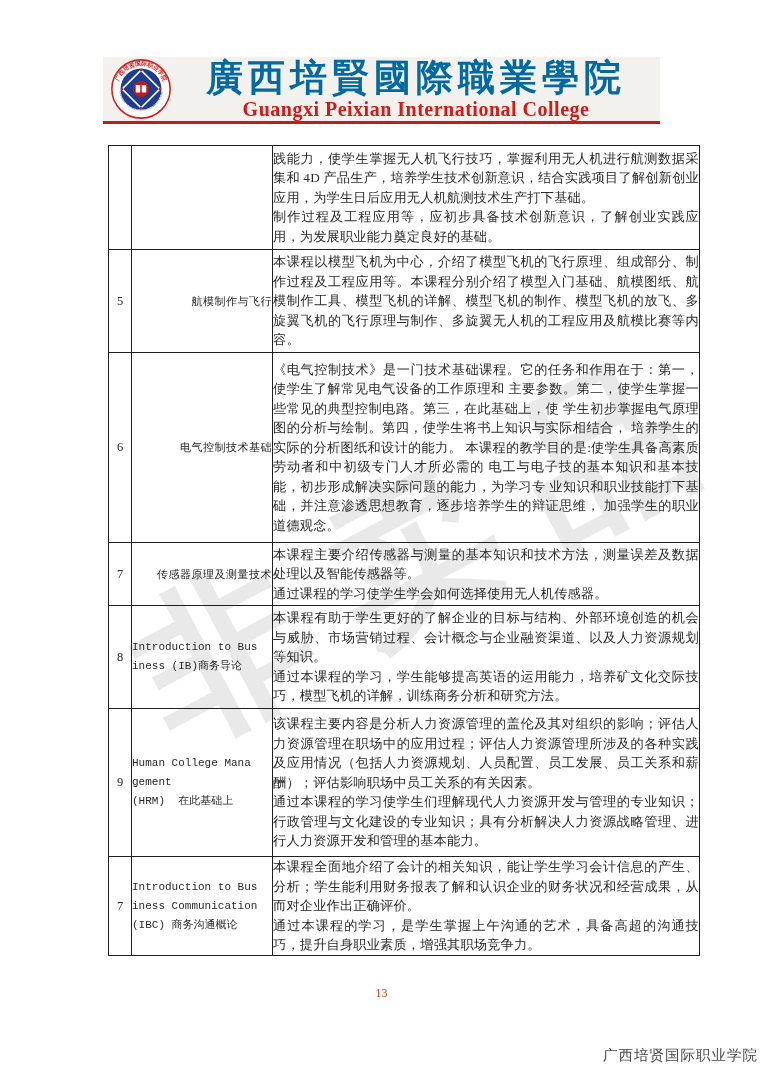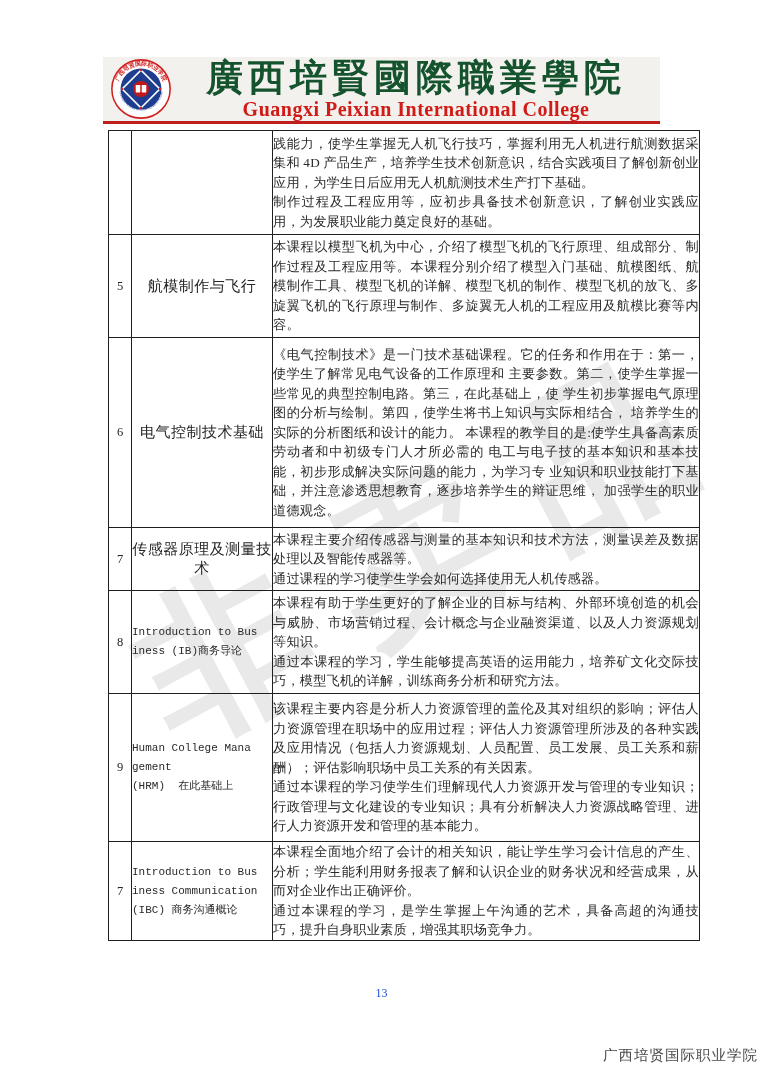--- a/index.html
+++ b/index.html
@@ -11,44 +11,44 @@
              font-size:168px;line-height:168px;letter-spacing:46px;white-space:nowrap;
              color:#cccccc;opacity:.42;font-weight:bold;
              transform:rotate(-28deg);transform-origin:0 50%;}
 
   
   .banner{position:absolute;left:103px;top:57px;width:557px;height:64px;z-index:1;
           background:#f2f1ee;border-bottom:3px solid #bf1e1e;
           display:flex;align-items:center;}
   .logo{width:62px;height:62px;margin-left:7px;flex:0 0 auto;}
   .titles{flex:1;text-align:center;line-height:1;}
-  .title-zh{font-size:37px;font-weight:bold;color:#14532d;letter-spacing:5px;
+  .title-zh{font-size:37px;font-weight:bold;color:#0369a1;letter-spacing:5px;
             font-family:"Liberation Serif",serif;}
   .title-en{margin-top:3px;font-size:20px;font-weight:bold;color:#d01b16;
             letter-spacing:.5px;font-family:"Liberation Serif",serif;}
 
   
-  .tablewrap{position:absolute;left:88px;top:130px;z-index:1;padding-left:20px;}
+  .tablewrap{position:absolute;left:88px;top:145px;z-index:1;padding-left:20px;}
   table.course{border-collapse:collapse;table-layout:fixed;width:588px;}
   table.course td{border:1.5px solid #1f1f1f;padding:0;vertical-align:middle;background:transparent;}
   td.c-num{width:22px;text-align:center;font-size:12.5px;}
   td.c-name{width:140px;}
   td.c-desc{width:426px;vertical-align:top;padding:3px 7px 2px 8px;}
   .r0{height:104px}.r1{height:103px}.r2{height:190px}.r3{height:63px}
   .r4{height:103px}.r5{height:148px}.r6{height:99px}
-  .name-center{text-align:center;font-size:15px;letter-spacing:.5px;}
+  .name-center{text-align:right;font-size:11px;letter-spacing:.5px;}
   .name-left{text-align:left;padding-left:8px;}
   .name-line{white-space:pre;font-family:Liberation Mono, monospace;
              font-size:11px;line-height:19px;color:#2a2a2a;}
   .desc-p{margin:0;font-size:13.2px;line-height:19.5px;text-align:justify;
           letter-spacing:.2px;color:#2b2b2b;}
 
   
   .pagenum{position:absolute;left:0;top:986px;width:100%;text-align:center;z-index:1;
-           font-size:12px;color:#1d4ed8;}
+           font-size:12px;color:#c2410c;}
   .corner-name{position:absolute;right:5px;top:1046px;z-index:1;
                font-size:14.5px;letter-spacing:1px;color:#4a4a4a;
                font-family:"Liberation Sans","DejaVu Sans",sans-serif;}
 </style>
 </head>
 <body>
 
 <div class="page">
 
   <div class="watermark">非卖品</div>

